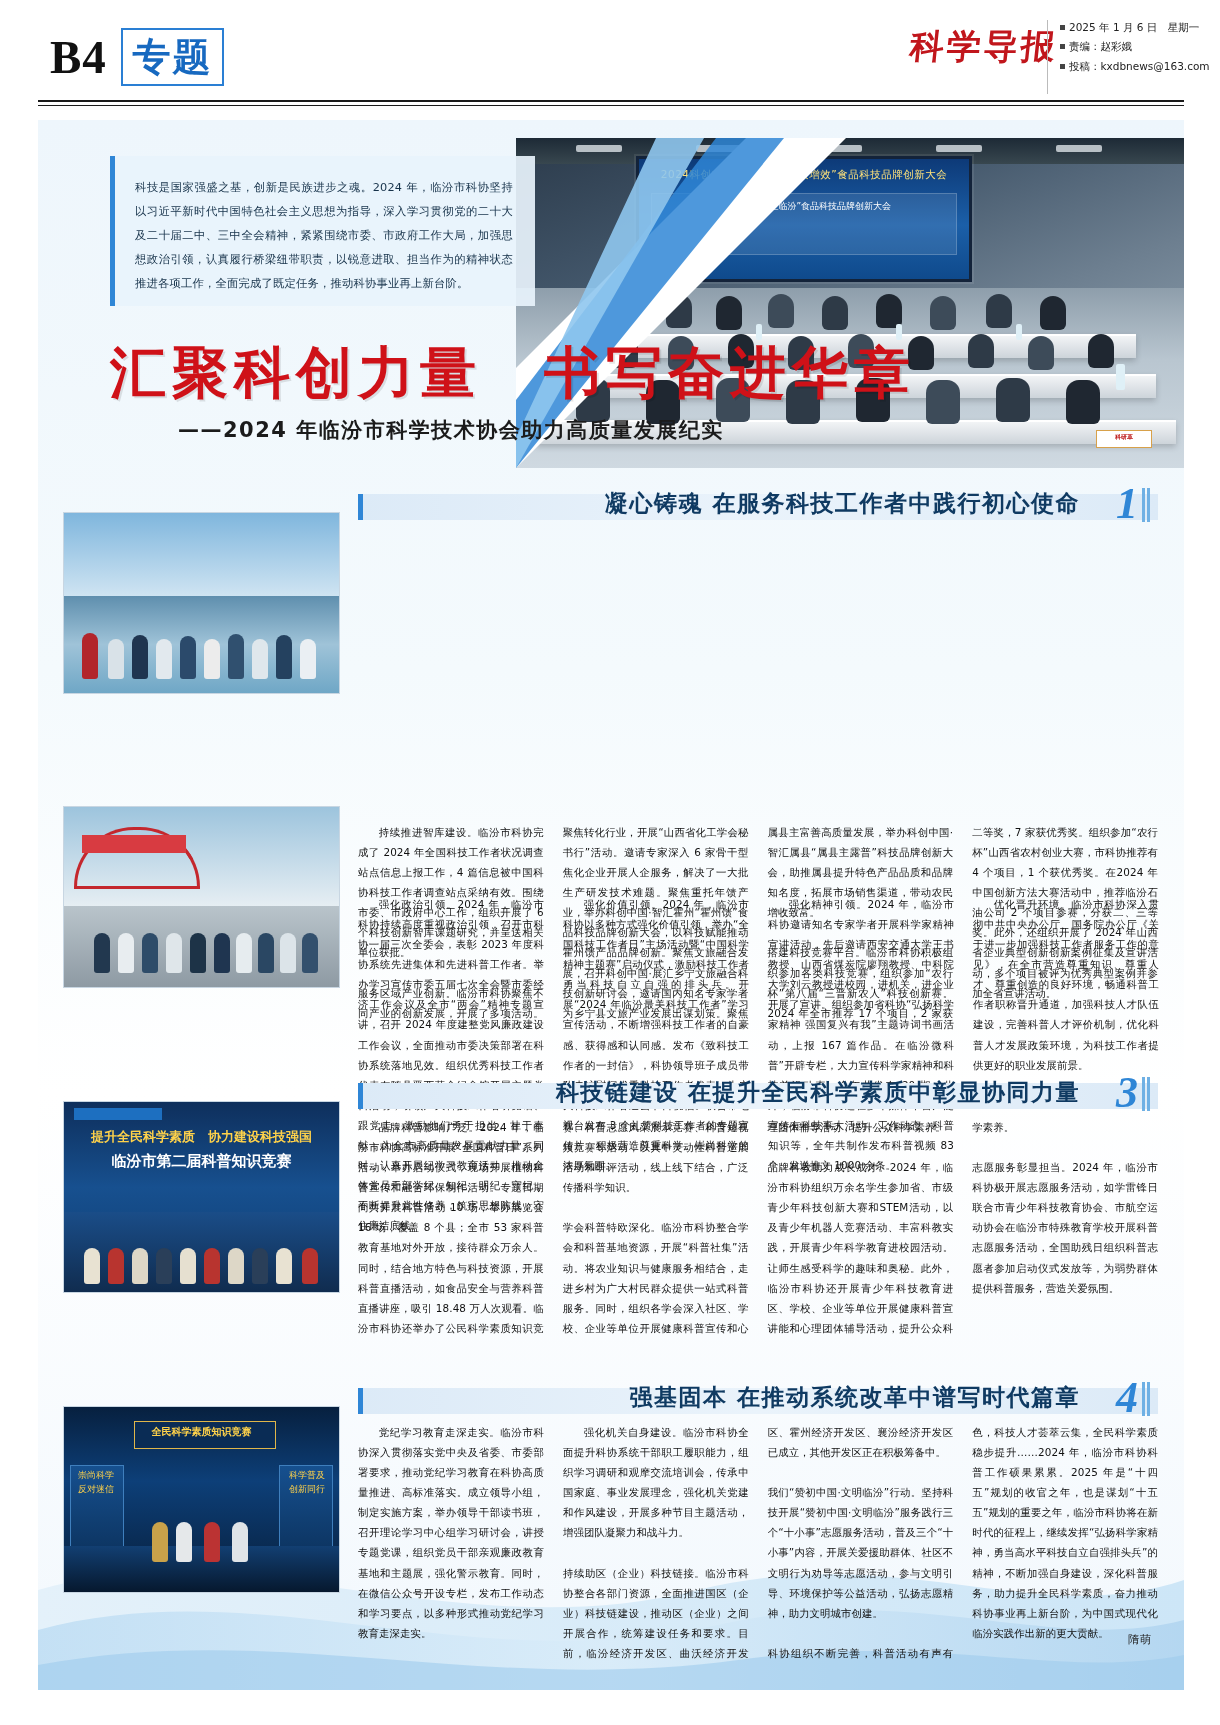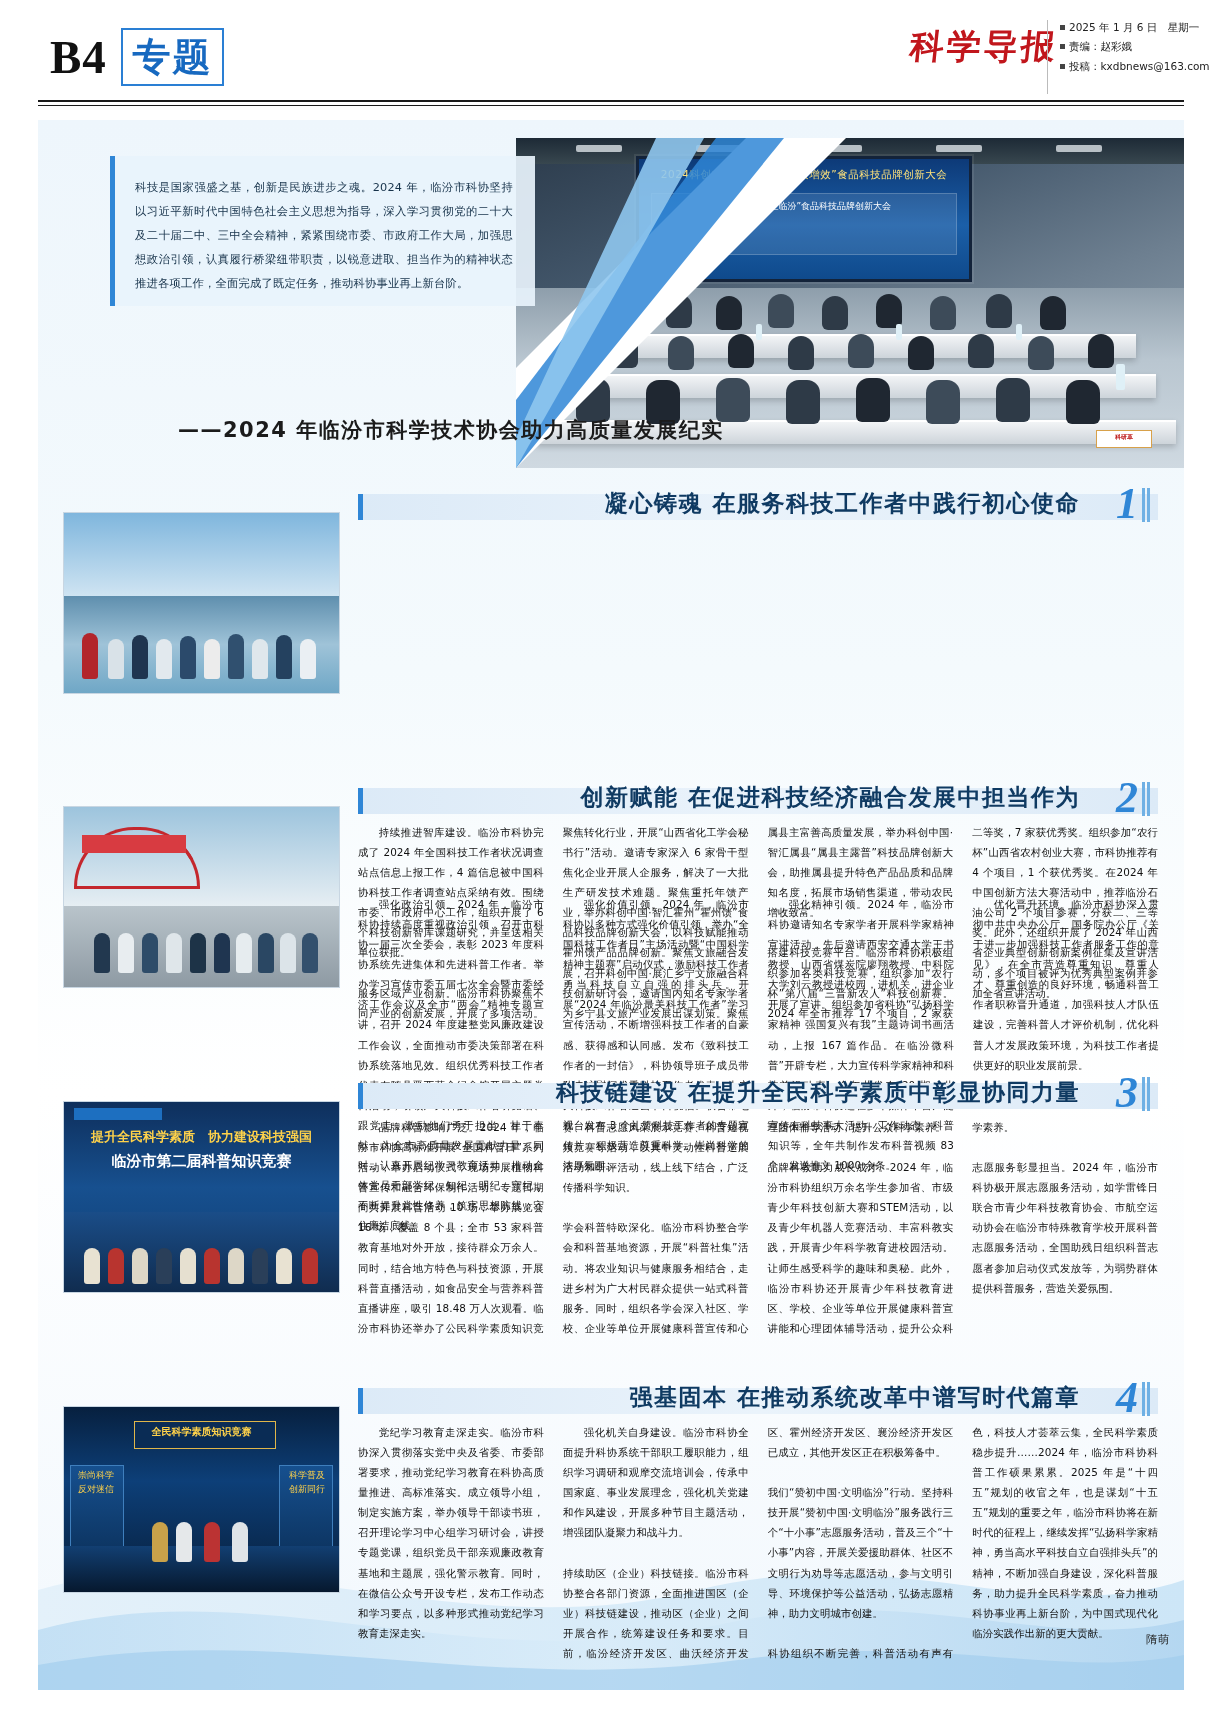--- a/index.html
+++ b/index.html
@@ -290,20 +290,21 @@
       <svg class="hero-diag" width="668" height="330" viewBox="0 0 668 330" xmlns="http://www.w3.org/2000/svg" style="left:auto;right:0;">
         <polygon points="0,330 0,230 230,0 330,0" fill="#ffffff"></polygon>
         <polygon points="0,330 0,262 200,0 268,0" fill="#2f86d6" opacity=".85"></polygon>
         <polygon points="0,330 0,300 140,0 188,0" fill="#8fc6ee" opacity=".9"></polygon>
       </svg>
 
       <div class="quote-box">
         <p>科技是国家强盛之基，创新是民族进步之魂。2024 年，临汾市科协坚持以习近平新时代中国特色社会主义思想为指导，深入学习贯彻党的二十大及二十届二中、三中全会精神，紧紧围绕市委、市政府工作大局，加强思想政治引领，认真履行桥梁纽带职责，以锐意进取、担当作为的精神状态推进各项工作，全面完成了既定任务，推动科协事业再上新台阶。</p>
       </div>
 
+      <div class="headline">汇聚科创力量　书写奋进华章</div>
       <div class="subhead">——2024 年临汾市科学技术协会助力高质量发展纪实</div>
     </div>
 
     <div class="section" style="top:366px;height:270px;">
       <div class="sec-photo" style="top:26px;">
         <div class="ph">
           <div class="sky" style="background:linear-gradient(180deg,#7fb6dd,#cfe4f2);"></div>
           <div class="ground" style="background:linear-gradient(180deg,#5f8fae,#9fc3d8 50%,#6fa7c6);"></div>
           <div class="fig" style="left:18px;background:#b2252b;height:46px;"></div>
           <div class="fig" style="left:44px;background:#d9e2e8;"></div>
@@ -357,29 +358,20 @@
           <div class="fig" style="left:216px;background:#dce4e9;"></div>
           <div class="fig" style="left:238px;background:#33506d;"></div>
           <div class="fig" style="left:30px;background:#22384f;"></div>
           <div class="fig" style="left:54px;background:#e8edf0;"></div>
           <div class="fig" style="left:78px;background:#2e4c69;"></div>
           <div class="fig" style="left:102px;background:#dfe6ea;"></div>
           <div class="fig" style="left:126px;background:#1d3347;"></div>
         </div>
       </div>
 
-      <div class="sec-head" style="top:0;">
-        <div class="bar"></div>
-        <div class="sec-title">创新赋能  在促进科技经济融合发展中担当作为</div>
-        <div class="sec-num">2</div>
-        <div class="sec-num-bars">
-            <i></i>
-            <i></i>
-          </div>
-      </div>
 
       <div class="cols" style="top:42px;">
         <div class="col" style="left:0;width:800px;">
           <p style="column-count:4;column-gap:19px;white-space:pre-wrap;">持续推进智库建设。临汾市科协完成了 2024 年全国科技工作者状况调查站点信息上报工作，4 篇信息被中国科协科技工作者调查站点采纳有效。围绕市委、市政府中心工作，组织开展了 6 个科技创新智库课题研究，并呈送相关单位获批。
 
 服务区域产业创新。临汾市科协聚焦不同产业的创新发展，开展了多项活动。聚焦转化行业，开展“山西省化工学会秘书行”活动。邀请专家深入 6 家骨干型焦化企业开展人企服务，解决了一大批生产研发技术难题。聚焦重托年馈产业，举办科创中国·智汇霍州“霍州馈”食品科技品牌创新大会，以科技赋能推动霍州馈产品品牌创新。聚焦文旅融合发展，召开科创中国·展汇乡宁文旅融合科技创新研讨会，邀请国内知名专家学者为乡宁县文旅产业发展出谋划策。聚焦属县主富善高质量发展，举办科创中国·智汇属县“属县主露普”科技品牌创新大会，助推属县提升特色产品品质和品牌知名度，拓展市场销售渠道，带动农民增收致富。
 
 搭建科技竞赛平台。临汾市科协积极组织参加各类科技竞赛，组织参加“农行杯”第八届“三晋新农人”科技创新赛。2024 年全市推荐 17 个项目，2 家获二等奖，7 家获优秀奖。组织参加“农行杯”山西省农村创业大赛，市科协推荐有 4 个项目，1 个获优秀奖。在2024 年中国创新方法大赛活动中，推荐临汾石油公司 2 个项目参赛，分获二、三等奖。此外，还组织开展了 2024 年山西省企业典型创新创新案例征集及宣讲活动，多个项目被评为优秀典型案例并参加全省宣讲活动。</p>
         </div>
       </div>
@@ -465,17 +457,17 @@
           <p style="column-count:3;column-gap:19px;white-space:pre-wrap;">强化机关自身建设。临汾市科协全面提升科协系统干部职工履职能力，组织学习调研和观摩交流培训会，传承中国家庭、事业发展理念，强化机关党建和作风建设，开展多种节目主题活动，增强团队凝聚力和战斗力。
 
 持续助区（企业）科技链接。临汾市科协整合各部门资源，全面推进国区（企业）科技链建设，推动区（企业）之间开展合作，统筹建设任务和要求。目前，临汾经济开发区、曲沃经济开发区、霍州经济开发区、襄汾经济开发区已成立，其他开发区正在积极筹备中。
 
 我们“赞初中国·文明临汾”行动。坚持科技开展“赞初中国·文明临汾”服务践行三个“十小事”志愿服务活动，普及三个“十小事”内容，开展关爱援助群体、社区不文明行为劝导等志愿活动，参与文明引导、环境保护等公益活动，弘扬志愿精神，助力文明城市创建。
 
 科协组织不断完善，科普活动有声有色，科技人才荟萃云集，全民科学素质稳步提升……2024 年，临汾市科协科普工作硕果累累。2025 年是“十四五”规划的收官之年，也是谋划“十五五”规划的重要之年，临汾市科协将在新时代的征程上，继续发挥“弘扬科学家精神，勇当高水平科技自立自强排头兵”的精神，不断加强自身建设，深化科普服务，助力提升全民科学素质，奋力推动科协事业再上新台阶，为中国式现代化临汾实践作出新的更大贡献。</p>
         </div>
       </div>
 
-      <div class="signature" style="right:14px;top:252px;bottom:auto;">隋萌</div>
+      <div class="signature" style="right:32px;top:252px;bottom:auto;">隋萌</div>
     </div>
 
   </div>
 </div>
 
 </body></html>

